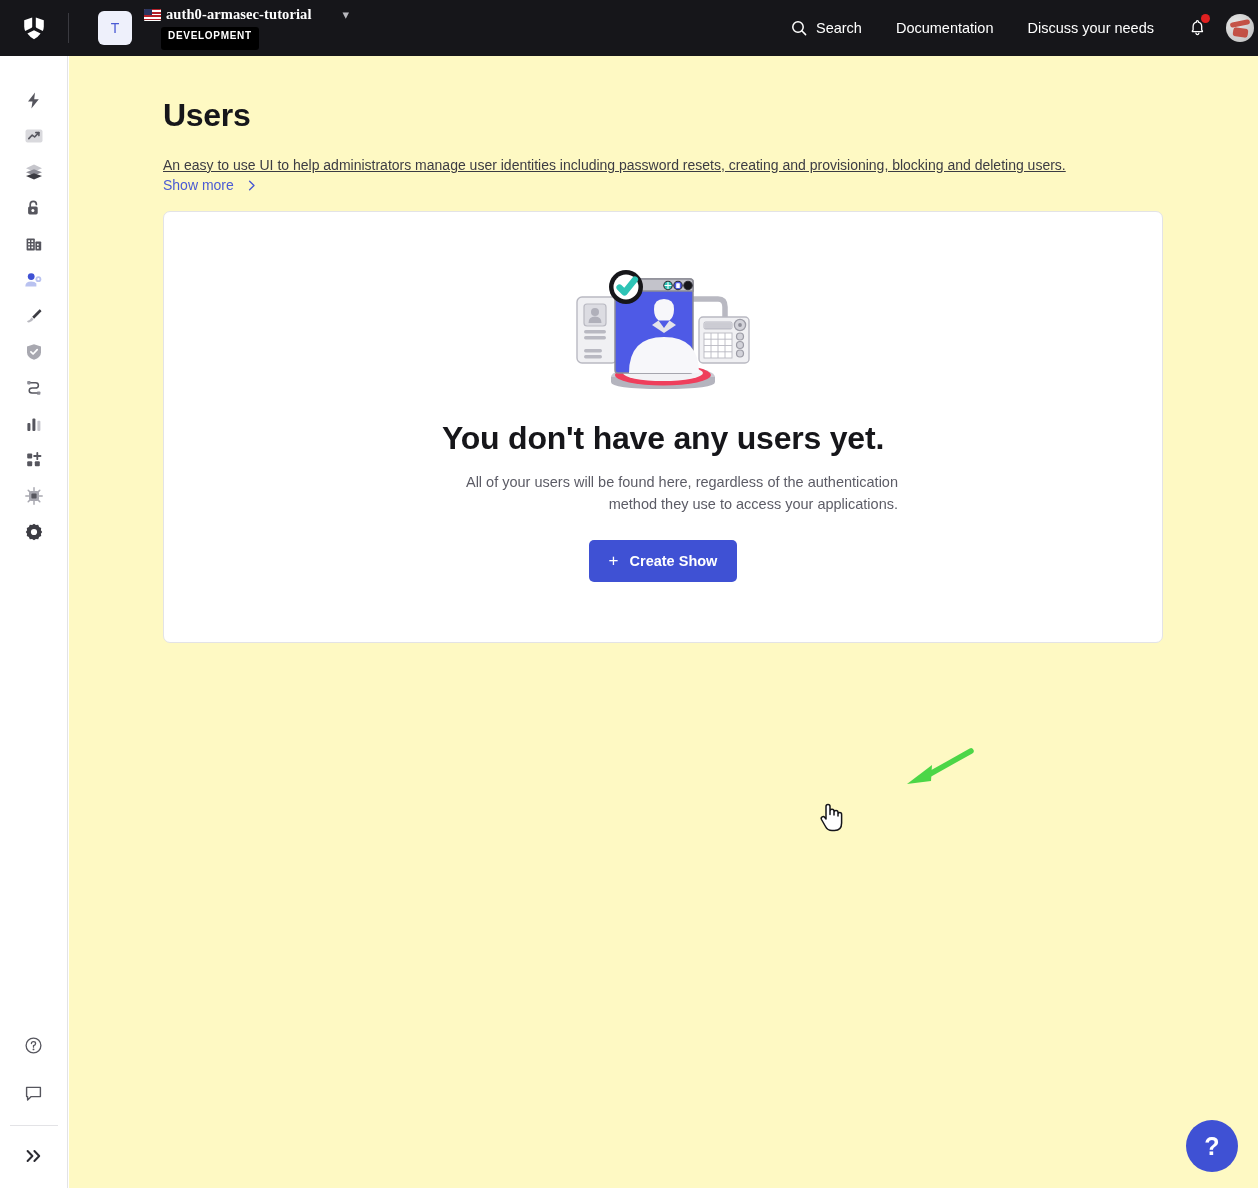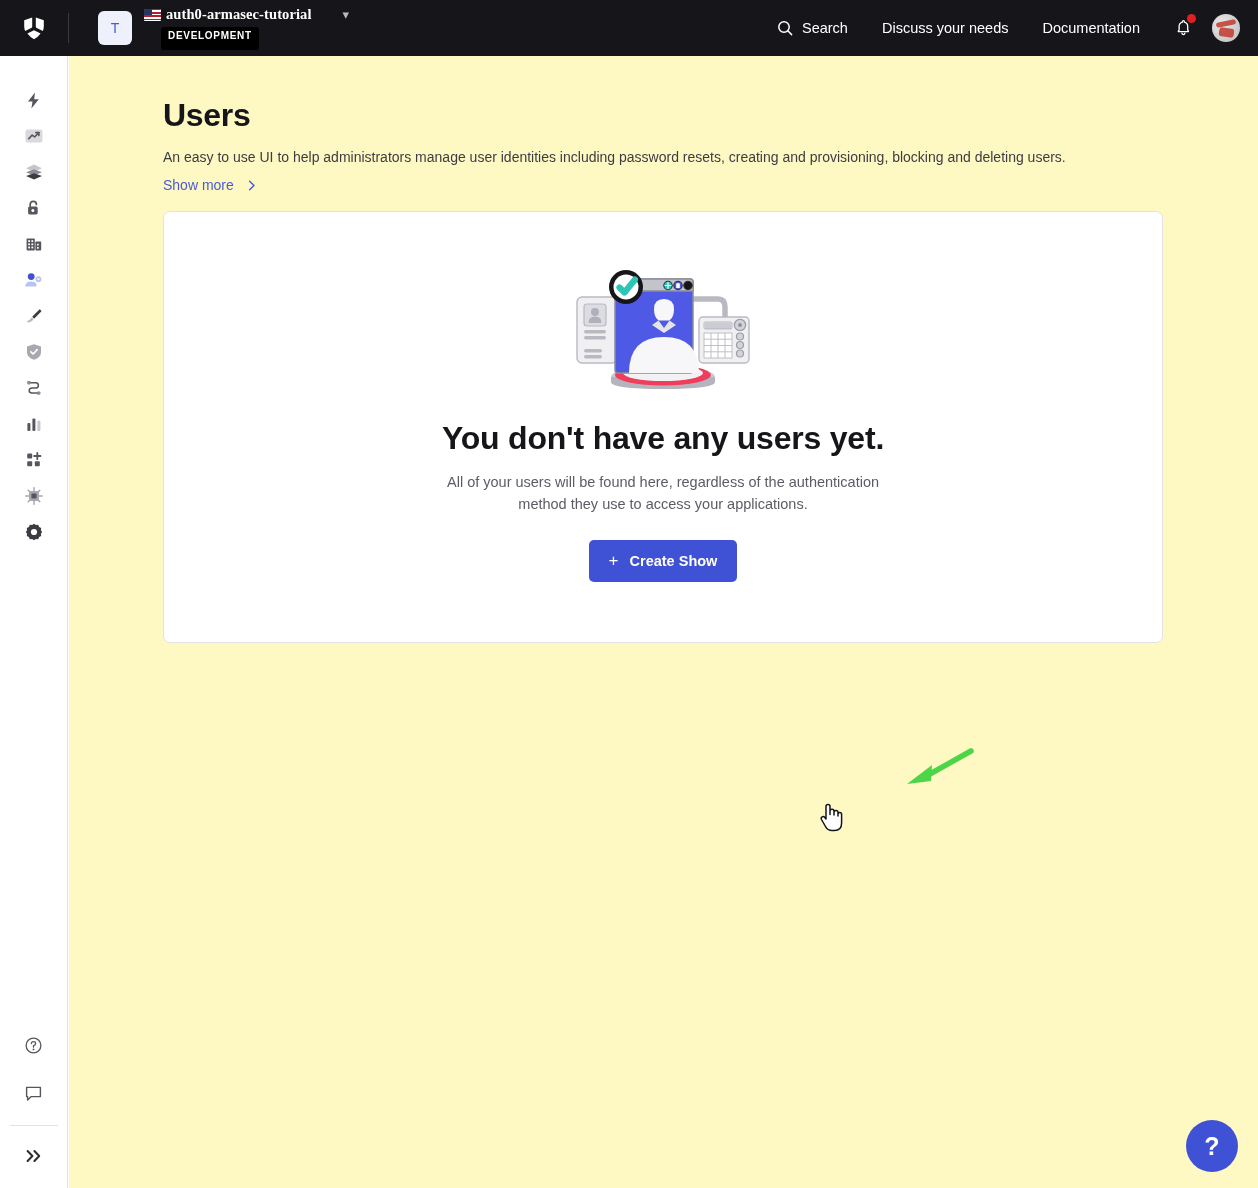--- a/index.html
+++ b/index.html
@@ -59,21 +59,21 @@
     font-size: 13px; line-height: 1;
   }
   .env-badge {
     display: inline-block; margin-top: 4px;
     background: #000000; color: #ffffff;
     font-size: 10px; font-weight: 700; letter-spacing: 0.7px;
     padding: 3px 7px 9px 7px; border-radius: 3px; margin-left: 17px;
   }
   .topbar-right {
     margin-left: auto; display: flex; align-items: center;
-    gap: 0; padding-right: 18px; height: 56px;
+    gap: 0; padding-right: 4px; height: 56px;
   }
   .nav-link {
     color: #ffffff; font-size: 14.5px;
     display: flex; align-items: center; gap: 9px;
     padding: 0 17px; height: 56px; cursor: pointer;
   }
   .bell-wrap {
     position: relative; padding: 0 14px 0 18px;
     display: flex; align-items: center; height: 56px; cursor: pointer;
   }
@@ -124,23 +124,24 @@
   .main {
     position: absolute; top: 56px; left: 69px;
     width: 1189px; height: 1132px; background: #fef9c3;
   }
   .page-title {
     position: absolute; left: 94px; top: 41px;
     font-size: 32px; font-weight: 700; color: #16161a;
     letter-spacing: -0.3px;
   }
   .page-desc {
-    position: absolute; left: 94px; top: 91px;
+    position: absolute; left: 94px; top: 99px;
     font-size: 14px; color: #3c3c43; line-height: 1.45;
     width: 1000px;
+    text-decoration: underline;
   }
   .show-more {
     position: absolute; left: 94px; top: 121px;
     font-size: 14px; color: #4a5ad4; cursor: pointer;
     display: flex; align-items: center; gap: 14px;
   }
 
   .card {
     position: absolute; left: 94px; top: 155px;
     width: 1000px; height: 432px;
@@ -151,21 +152,21 @@
     position: absolute; left: 0; top: 0; width: 100%;
     display: flex; flex-direction: column; align-items: center;
   }
   .illus { margin-top: 53px; }
   .empty-title {
     margin-top: 25px;
     font-size: 32px; font-weight: 700; color: #16161a;
     letter-spacing: -0.2px;
   }
   .empty-sub {
-    margin-top: 14px; width: 470px; text-align: center;
+    margin-top: 14px; width: 470px; text-align: right;
     font-size: 14.5px; color: #5c5c66; line-height: 1.55;
   }
   .create-btn {
     margin-top: 24px;
     background: #3f51d4; color: #ffffff;
     border: none; border-radius: 5px;
     height: 42px; padding: 0 20px;
     font-size: 14.5px; font-weight: 700;
     font-family: "Liberation Sans", sans-serif;
     display: flex; align-items: center; gap: 11px;
@@ -230,22 +231,22 @@
   </div>
 
   <div class="topbar-right">
     <div class="nav-link">
       <svg width="16" height="16" viewBox="0 0 16 16">
         <circle cx="7" cy="7" r="5.2" fill="none" stroke="#ffffff" stroke-width="1.5"></circle>
         <line x1="10.8" y1="10.8" x2="14.6" y2="14.6" stroke="#ffffff" stroke-width="1.5" stroke-linecap="round"></line>
       </svg>
       <span>Search</span>
     </div>
+    <div class="nav-link">Documentation</div>
     <div class="nav-link">Discuss your needs</div>
-    <div class="nav-link">Documentation</div>
     <div class="bell-wrap">
       <svg width="17" height="18" viewBox="0 0 17 18">
         <path d="M3.3 12.6 Q3.3 11.6 4.1 10.9 L4.1 7.6 Q4.1 4 7.4 3.2 L7.4 2.6 Q7.4 1.7 8.4 1.7 Q9.4 1.7 9.4 2.6 L9.4 3.2 Q12.7 4 12.7 7.6 L12.7 10.9 Q13.5 11.6 13.5 12.6 Z" fill="none" stroke="#ffffff" stroke-width="1.3" stroke-linejoin="round"></path>
         <path d="M6.9 14.1 Q7.2 15.7 8.4 15.7 Q9.6 15.7 9.9 14.1" fill="none" stroke="#ffffff" stroke-width="1.3" stroke-linecap="round"></path>
       </svg>
       <span class="bell-dot"></span>
     </div>
     <div class="user-avatar"></div>
   </div>
 </div>

